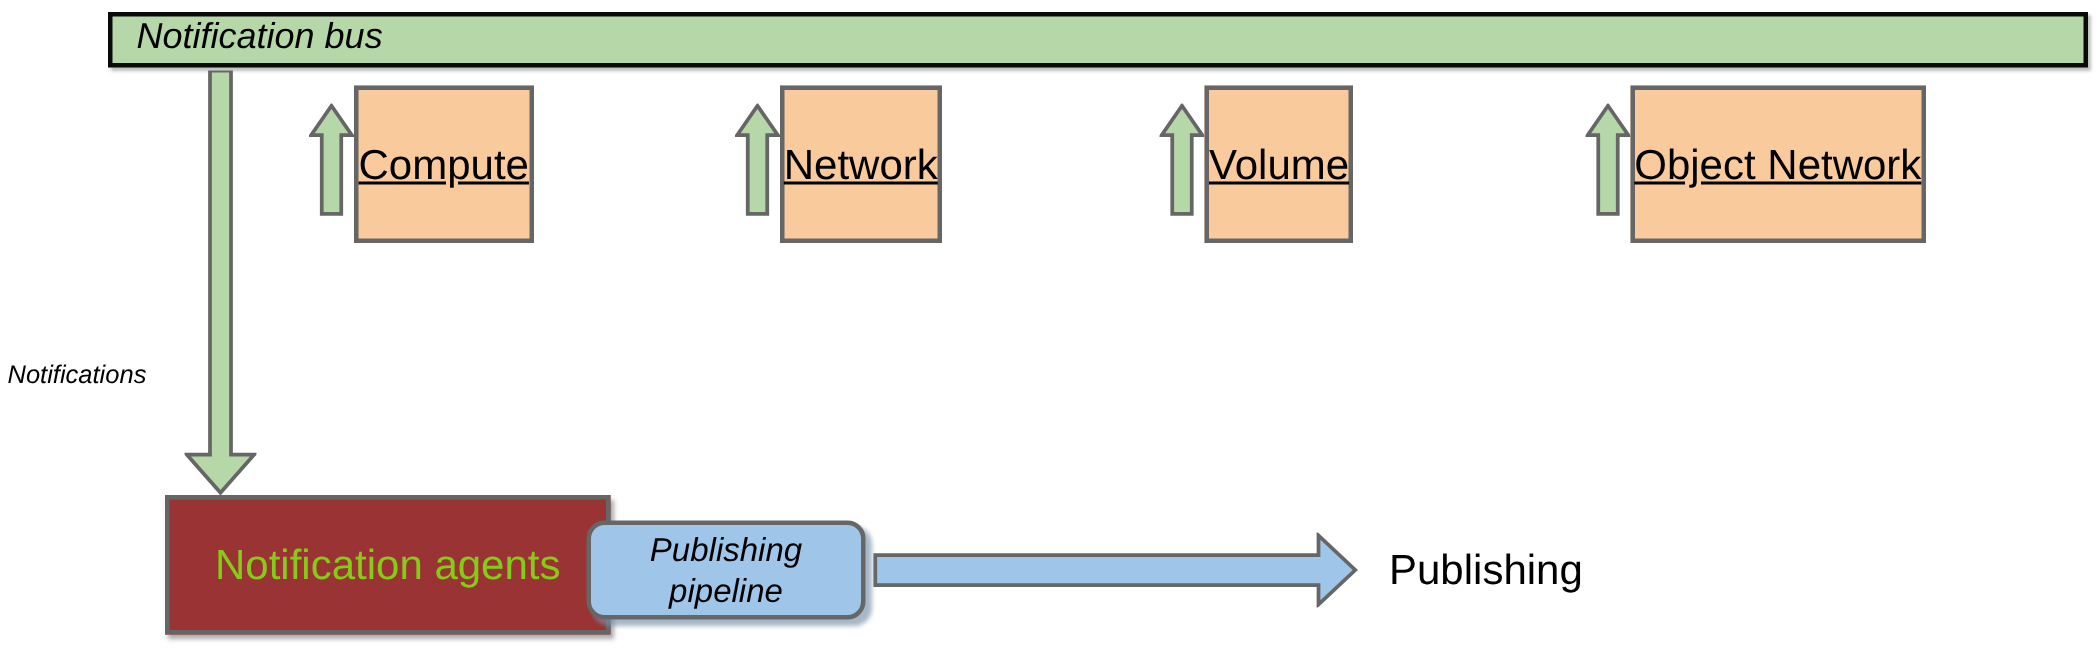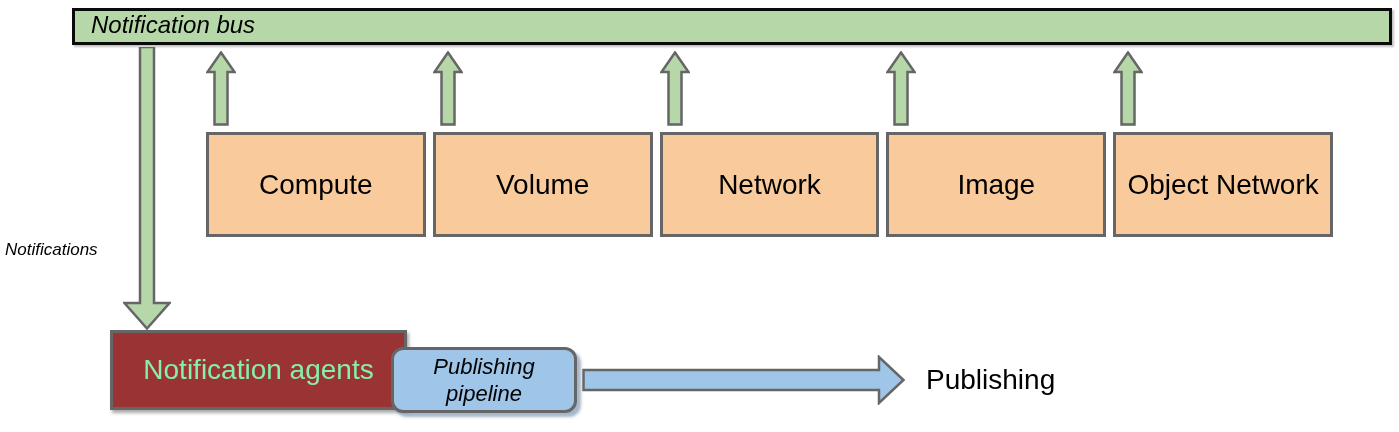--- a/index.html
+++ b/index.html
@@ -35,21 +35,23 @@
   .services-row {
     position: absolute;
     left: 206px; top: 51px;
     width: 1127px;
     display: flex;
     gap: 7px;
   }
   .service-col {
     flex: 1 1 0;
     display: flex;
-    flex-direction: column;
+    flex-direction: row;
+    align-items: center;
+    text-decoration: underline;
   }
   .up-arrow { width: 30px; height: 75px; display: block; }
   .up-arrow polygon {
     fill: var(--arrow-green, #b6d7a8);
     stroke: var(--border-gray, #666666);
     stroke-width: 2.5;
     stroke-linejoin: miter;
   }
   .service-box {
     margin-top: 6px;
@@ -81,26 +83,26 @@
     font-style: italic;
     font-size: 17px;
     line-height: 30px;
     white-space: nowrap;
   }
 
   
   .agents-box {
     position: absolute;
     left: 110px; top: 330px;
-    width: 297px; height: 80px;
+    width: 297px; height: 93px;
     box-sizing: border-box;
     background: var(--agents-fill, #9a3334);
     border: 3px solid var(--border-gray, #666666);
     display: flex; align-items: center; justify-content: center;
-    color: #86efac;
+    color: #84cc16;
     font-size: 28px;
     white-space: nowrap;
     box-shadow: 2px 3px 3px rgba(90,90,90,0.5);
     z-index: 1;
     text-align: center;
   }
 
   
   .pipeline-box {
     position: absolute;
@@ -157,41 +159,33 @@
       <div class="service-box">
         <span>Compute</span>
       </div>
     </div>
 
     <div class="service-col">
       <svg class="up-arrow" viewBox="0 0 30 75">
         <polygon points="15,1.5 28.5,21 21.5,21 21.5,73.5 8.5,73.5 8.5,21 1.5,21"></polygon>
       </svg>
       <div class="service-box">
+        <span>Network</span>
+      </div>
+    </div>
+
+    <div class="service-col">
+      <svg class="up-arrow" viewBox="0 0 30 75">
+        <polygon points="15,1.5 28.5,21 21.5,21 21.5,73.5 8.5,73.5 8.5,21 1.5,21"></polygon>
+      </svg>
+      <div class="service-box">
         <span>Volume</span>
       </div>
     </div>
 
-    <div class="service-col">
-      <svg class="up-arrow" viewBox="0 0 30 75">
-        <polygon points="15,1.5 28.5,21 21.5,21 21.5,73.5 8.5,73.5 8.5,21 1.5,21"></polygon>
-      </svg>
-      <div class="service-box">
-        <span>Network</span>
-      </div>
-    </div>
-
-    <div class="service-col">
-      <svg class="up-arrow" viewBox="0 0 30 75">
-        <polygon points="15,1.5 28.5,21 21.5,21 21.5,73.5 8.5,73.5 8.5,21 1.5,21"></polygon>
-      </svg>
-      <div class="service-box">
-        <span>Image</span>
-      </div>
-    </div>
 
     <div class="service-col">
       <svg class="up-arrow" viewBox="0 0 30 75">
         <polygon points="15,1.5 28.5,21 21.5,21 21.5,73.5 8.5,73.5 8.5,21 1.5,21"></polygon>
       </svg>
       <div class="service-box">
         <span>Object Network</span>
       </div>
     </div>
   </div>

